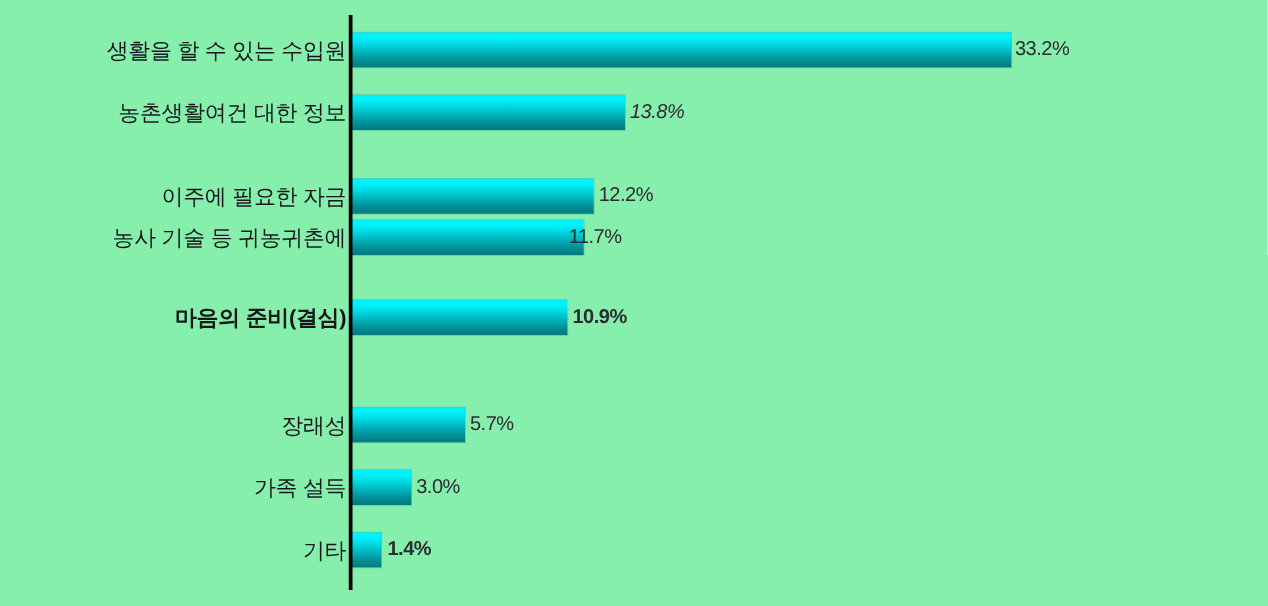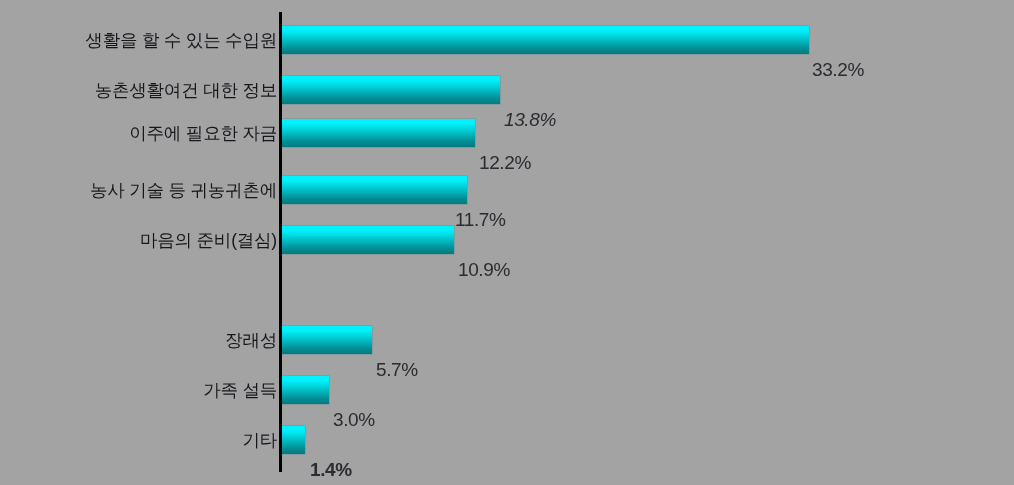--- a/index.html
+++ b/index.html
@@ -7,21 +7,21 @@
     padding: 0;
     background: #ffffff;
   }
   body {
     font-family: "Liberation Sans", "DejaVu Sans", sans-serif;
   }
   #chart-root {
     position: relative;
     width: 1014px;
     height: 485px;
-    background: #a3a3a3;
+    background: #86efac;
     overflow: hidden;
   }
 
   
   #plot-area {
     position: absolute;
     left: 0;
     top: 0;
     width: 1014px;
     height: 485px;
@@ -72,25 +72,24 @@
                 #00b4bd 56%,
                 #038e94 80%,
                 #037b80 100%);
     box-shadow: 0 0 0 0.5px rgba(0,120,125,0.35);
   }
   .val-label {
     position: absolute;
     top: 11px;
     height: 28px;
     line-height: 28px;
-    font-size: 19px;
+    font-size: 16px;
     color: #2b2b31;
     white-space: nowrap;
     letter-spacing: -0.4px;
-    margin-top: 30px;
   }
 </style>
 </head>
 <body>
 
 <div id="chart-root">
   <div id="plot-area">
 
     <div id="category-axis-line"></div>
 
@@ -103,37 +102,37 @@
     </div>
 
     <div class="bar-row" style="top:65px;">
       <div class="cat-label">농촌생활여건 대한 정보</div>
       <div class="bar-wrap">
         <div class="bar" style="width:219px;"></div>
       </div>
       <div class="val-label" style="left:504px;font-style:italic;">13.8%</div>
     </div>
 
-    <div class="bar-row" style="top:108px;">
+    <div class="bar-row" style="top:132px;">
       <div class="cat-label">이주에 필요한 자금</div>
       <div class="bar-wrap">
         <div class="bar" style="width:194px;"></div>
       </div>
       <div class="val-label" style="left:479px;">12.2%</div>
     </div>
 
     <div class="bar-row" style="top:165px;">
       <div class="cat-label">농사 기술 등 귀농귀촌에</div>
       <div class="bar-wrap">
         <div class="bar" style="width:186px;"></div>
       </div>
       <div class="val-label" style="left:455px;text-align:right;">11.7%</div>
     </div>
 
-    <div class="bar-row" style="top:215px;">
+    <div class="bar-row" style="top:229px;font-weight:bold;">
       <div class="cat-label">마음의 준비(결심)</div>
       <div class="bar-wrap">
         <div class="bar" style="width:173px;"></div>
       </div>
       <div class="val-label" style="left:458px;">10.9%</div>
     </div>
 
 
     <div class="bar-row" style="top:315px;">
       <div class="cat-label">장래성</div>

